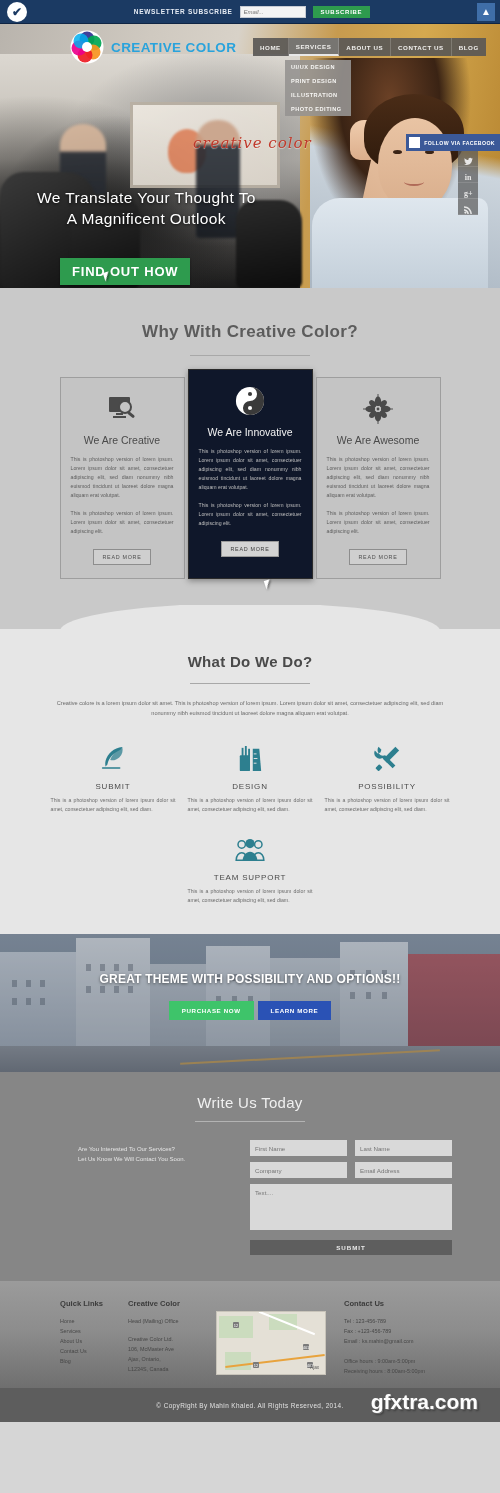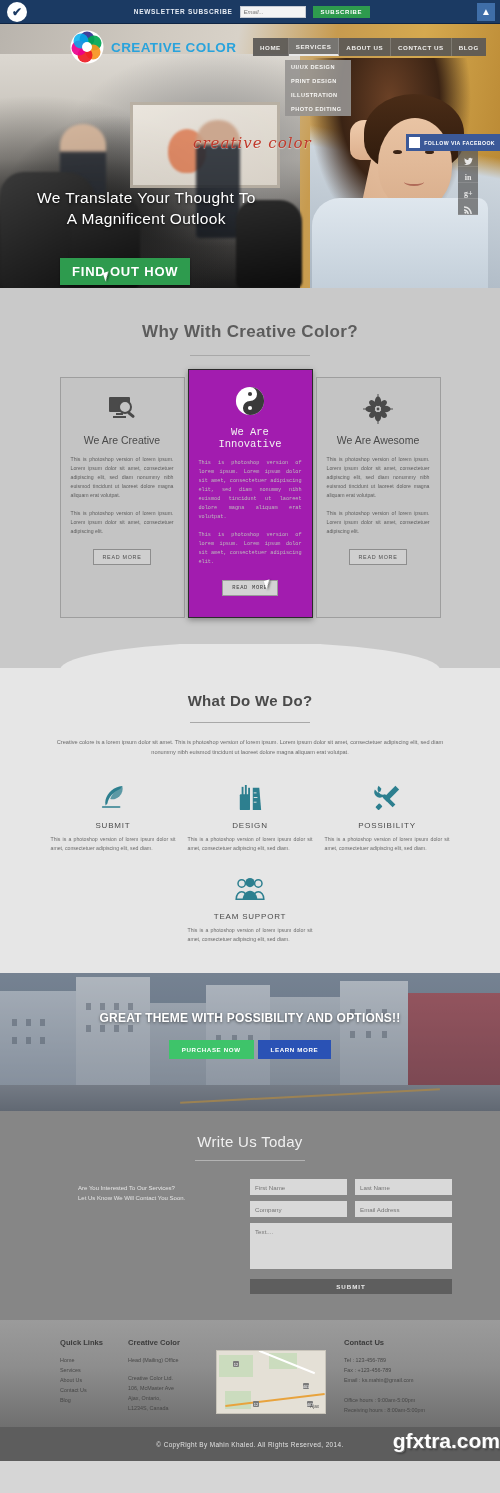--- a/index.html
+++ b/index.html
@@ -212,22 +212,22 @@
     background: #c9c9c9; padding: 34px 0 26px; position: relative;
   }
   .sec-title { text-align: center; font-size: 17px; color: #5c5c5c; font-weight: bold; letter-spacing: 0.3px; }
   .sec-rule { width: 120px; height: 1px; background: #a8a8a8; margin: 13px auto 0; }
   .cards { display: flex; justify-content: center; gap: 3px; margin-top: 21px; }
   .card {
     width: 125px; background: #c4c4c4; border: 1px solid #9e9e9e;
     padding: 13px 10px 13px; text-align: center; position: relative;
   }
   .card.dark {
-    background: #a21caf; border-color: #2b2b2b; color: #efefef;
-    margin-top: -8px; padding-bottom: 21px; box-shadow: 0 2px 6px rgba(0,0,0,0.35); font-family: Liberation Mono, monospace;
+    background: #0f172a; border-color: #2b2b2b; color: #efefef;
+    margin-top: -8px; padding-bottom: 21px; box-shadow: 0 2px 6px rgba(0,0,0,0.35);
   }
   .card-icon { height: 36px; display: flex; align-items: center; justify-content: center; }
   .card-title { font-size: 10.5px; color: #4a4a4a; margin: 7px 0 9px; }
   .card.dark .card-title { color: #f2f2f2; }
   .card p {
     font-size: 5.2px; line-height: 9px; color: #5e5e5e; text-align: justify; margin-bottom: 9px;
   }
   .card.dark p { color: #bdbdbd; }
   .readmore {
     display: inline-block; font-size: 5.4px; letter-spacing: 0.7px; color: #4f4f4f;
@@ -359,21 +359,21 @@
     font-size: 4px; display: flex; align-items: center; justify-content: center; border-radius: 1px;
   }
   .map-label { position: absolute; right: 6px; bottom: 4px; font-size: 4.6px; color: #555; }
 
   .copybar {
     background: #5d5d5d; height: 34px; display: flex; align-items: center; justify-content: center;
     position: relative;
   }
   .copybar span { color: #e2e2e2; font-size: 6.4px; letter-spacing: 0.4px; }
   .watermark {
-    position: absolute; right: 0; top: 2px;
+    position: absolute; right: 22px; top: 2px;
     font-size: 21px; font-weight: bold; color: #fdfdfd;
     font-family: "Liberation Sans", sans-serif;
     text-shadow: 1px 1px 0 #6f6f6f, 2px 2px 2px rgba(0,0,0,0.35);
   }
 </style>
 </head>
 <body>
 
 <div class="topbar">
   <div class="topbar-logo">✔</div>

